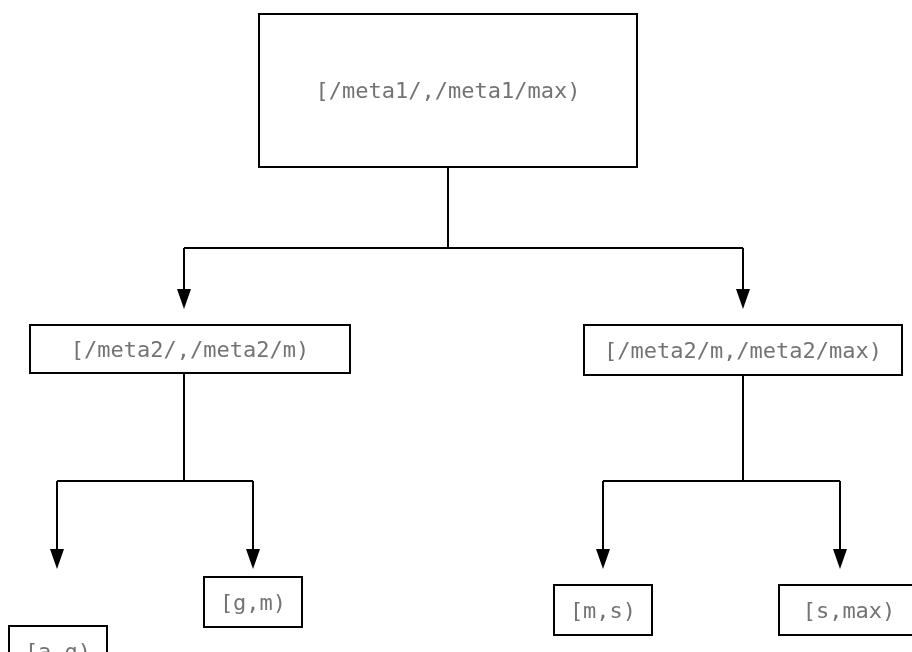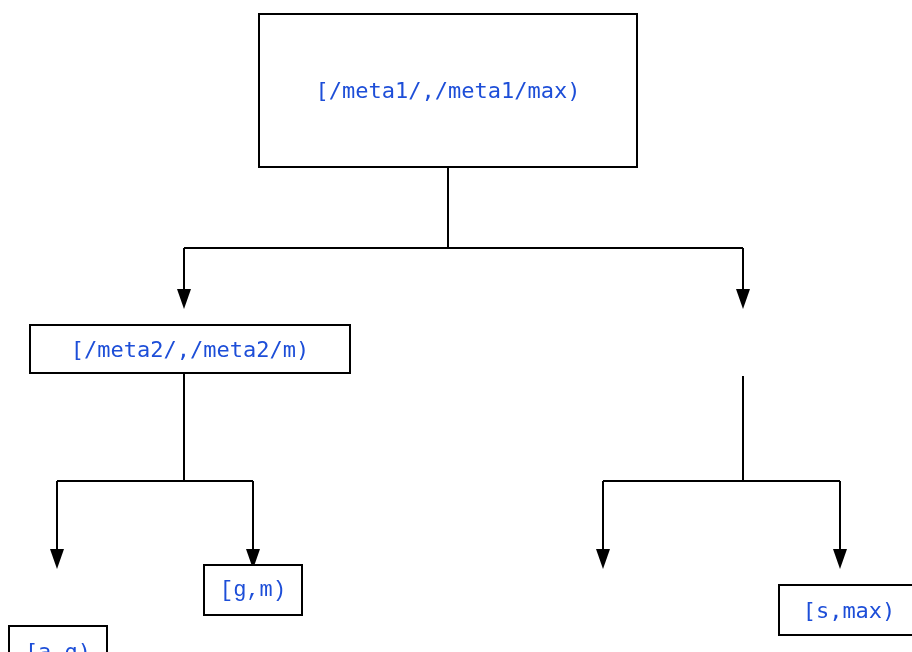--- a/index.html
+++ b/index.html
@@ -24,28 +24,28 @@
   .node {
     position: absolute;
     box-sizing: border-box;
     border: 2px solid #000000;
     background: #ffffff;
     display: flex;
     align-items: center;
     justify-content: center;
     font-family: "DejaVu Sans Mono", "Liberation Mono", monospace;
     font-size: 22px;
-    color: #1d4ed8;
+    color: #737373;
     white-space: nowrap;
   }
   .n-root  { left: 258px; top: 13px;  width: 380px; height: 155px; }
   .n-l2a   { left: 29px;  top: 324px; width: 322px; height: 50px; }
   .n-l2b   { left: 583px; top: 324px; width: 320px; height: 52px; }
   .n-ag    { left: 8px;   top: 584px; width: 100px; height: 52px; margin-top: 41px; }
-  .n-gm    { left: 203px; top: 564px; width: 100px; height: 52px; font-family: Liberation Mono, monospace; }
+  .n-gm    { left: 203px; top: 576px; width: 100px; height: 52px; }
   .n-ms    { left: 553px; top: 584px; width: 100px; height: 52px; }
   .n-smax  { left: 778px; top: 584px; width: 142px; height: 52px; }
 </style>
 </head>
 <body>
 
 <div class="canvas">
 
   <svg class="edges" width="912" height="652" viewBox="0 0 912 652" xmlns="http://www.w3.org/2000/svg">
     <g stroke="#000000" stroke-width="2" fill="none">
@@ -75,27 +75,33 @@
   </svg>
 
   <div class="node n-root">
     <span>[/meta1/,/meta1/max)</span>
   </div>
 
   <div class="node n-l2a">
     <span>[/meta2/,/meta2/m)</span>
   </div>
 
+  <div class="node n-l2b">
+    <span>[/meta2/m,/meta2/max)</span>
+  </div>
 
   <div class="node n-ag">
     <span>[a,g)</span>
   </div>
 
   <div class="node n-gm">
     <span>[g,m)</span>
   </div>
 
+  <div class="node n-ms">
+    <span>[m,s)</span>
+  </div>
 
   <div class="node n-smax">
     <span>[s,max)</span>
   </div>
 
 </div>
 
 </body></html>

